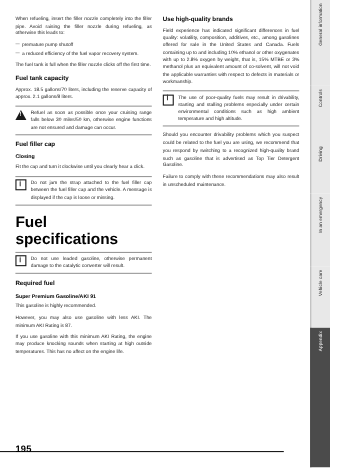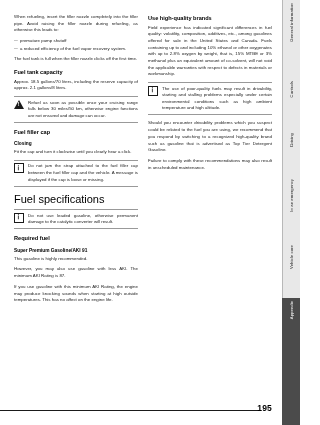--- a/index.html
+++ b/index.html
@@ -75,22 +75,22 @@
     width: 124px;
     font-size: 4.4px;
     line-height: 1.52;
     color: #1a1a1a;
     text-align: justify;
   }
 
   p { margin: 0 0 4px 0; }
 
   h2.sec-title {
-    font-size: 11px;
-    font-weight: normal;
+    font-size: 14px;
+    font-weight: bold;
     margin: 6px 0 4px 0;
     line-height: 1.15;
     color: #000;
   }
   h3.sub-title {
     font-size: 5.6px;
     font-weight: bold;
     margin: 5px 0 2px 0;
     color: #000;
   }
@@ -184,21 +184,21 @@
   }
 
   
   .footer {
     position: absolute;
     left: 14px;
     bottom: 12px;
     width: 258px;
     display: flex;
     align-items: flex-end;
-    justify-content: flex-end;
+    justify-content: flex-start;
   }
   .page-number {
     font-size: 8.5px;
     font-weight: bold;
     color: #000;
     letter-spacing: 0.2px;
   }
   .footer-rule {
     position: absolute;
     left: 0;

